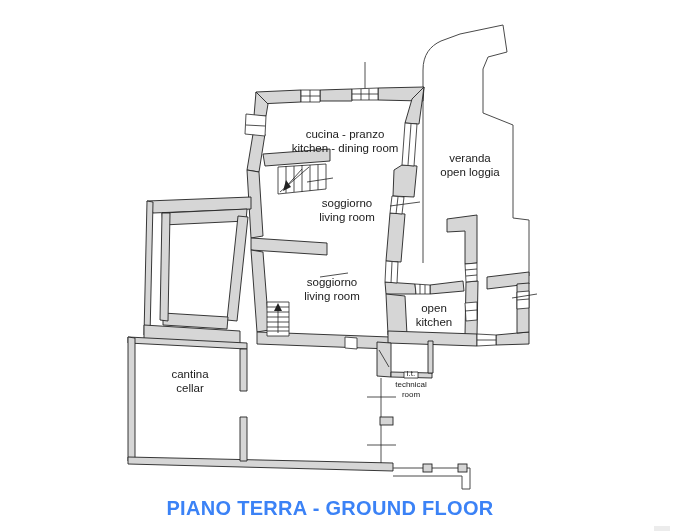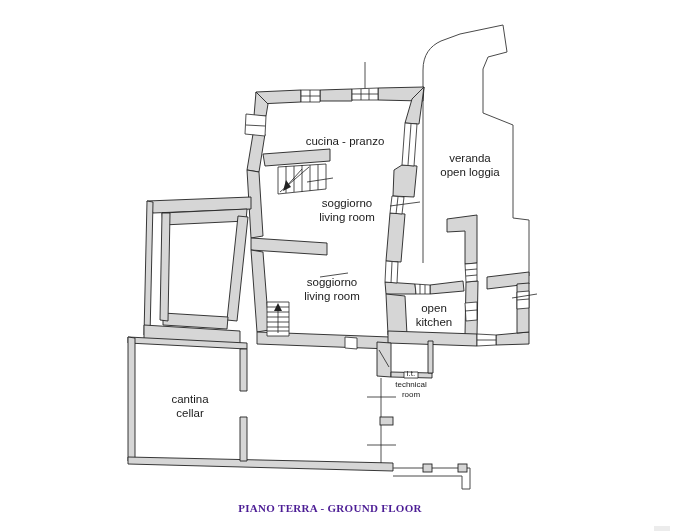--- a/index.html
+++ b/index.html
@@ -8,21 +8,21 @@
   .plan svg{position:absolute;left:0;top:0;}
   .wall{fill:#d6d6d6;stroke:#232323;stroke-width:.9;stroke-linejoin:miter;}
   .win{fill:#ffffff;stroke:#232323;stroke-width:.8;}
   .ln{fill:none;stroke:#232323;stroke-width:.8;}
   .thinline{fill:none;stroke:#4a4a4a;stroke-width:1;}
   .arrowhead{fill:#232323;stroke:none;}
   .room-label{position:absolute;transform:translate(-50%,-50%);text-align:center;
       font-size:11.5px;line-height:14px;color:#1a1a1a;white-space:nowrap;}
   .room-label.small{font-size:8px;line-height:10.5px;margin-top:27px;}
   .floor-title{position:absolute;transform:translate(-50%,-50%);
-      font-size:11px;font-weight:bold;color:#4c1d95;letter-spacing:.3px;white-space:nowrap;font-family:Liberation Serif, serif;}
+      font-size:20px;font-weight:bold;color:#3b82f6;letter-spacing:.3px;white-space:nowrap;}
   .watermark{position:absolute;background:#dcdcdc;opacity:.55;}
 </style>
 </head>
 <body>
 
 <div class="plan">
 
   <svg width="673" height="532" viewBox="0 0 673 532">
 
     <g>
@@ -138,20 +138,21 @@
 
     <g>
       <path class="thinline" d="M393,468 L470,468 L470,489 L462,489 L462,476 L393,476"></path>
       <rect class="wall" x="423" y="464" width="9" height="8"></rect>
       <rect class="wall" x="458" y="464" width="9" height="8"></rect>
     </g>
   </svg>
 
   <div class="room-label" style="left:345px;top:141px">
     <div>cucina - pranzo</div>
+    <div>kitchen - dining room</div>
   </div>
 
   <div class="room-label" style="left:347px;top:210px">
     <div>soggiorno</div>
     <div>living room</div>
   </div>
 
   <div class="room-label" style="left:332px;top:289px">
     <div>soggiorno</div>
     <div>living room</div>
@@ -166,21 +167,21 @@
     <div>open</div>
     <div>kitchen</div>
   </div>
 
   <div class="room-label small" style="left:411px;top:358px">
     <div>l.t.</div>
     <div>technical</div>
     <div>room</div>
   </div>
 
-  <div class="room-label" style="left:190px;top:406px">
+  <div class="room-label" style="left:190px;top:381px">
     <div>cantina</div>
     <div>cellar</div>
   </div>
 
 
   <div class="floor-title" style="left:330px;top:508px">PIANO TERRA - GROUND FLOOR</div>
 
   <div class="watermark" style="left:654px;top:526px;width:16px;height:5px"></div>
 
 </div>

